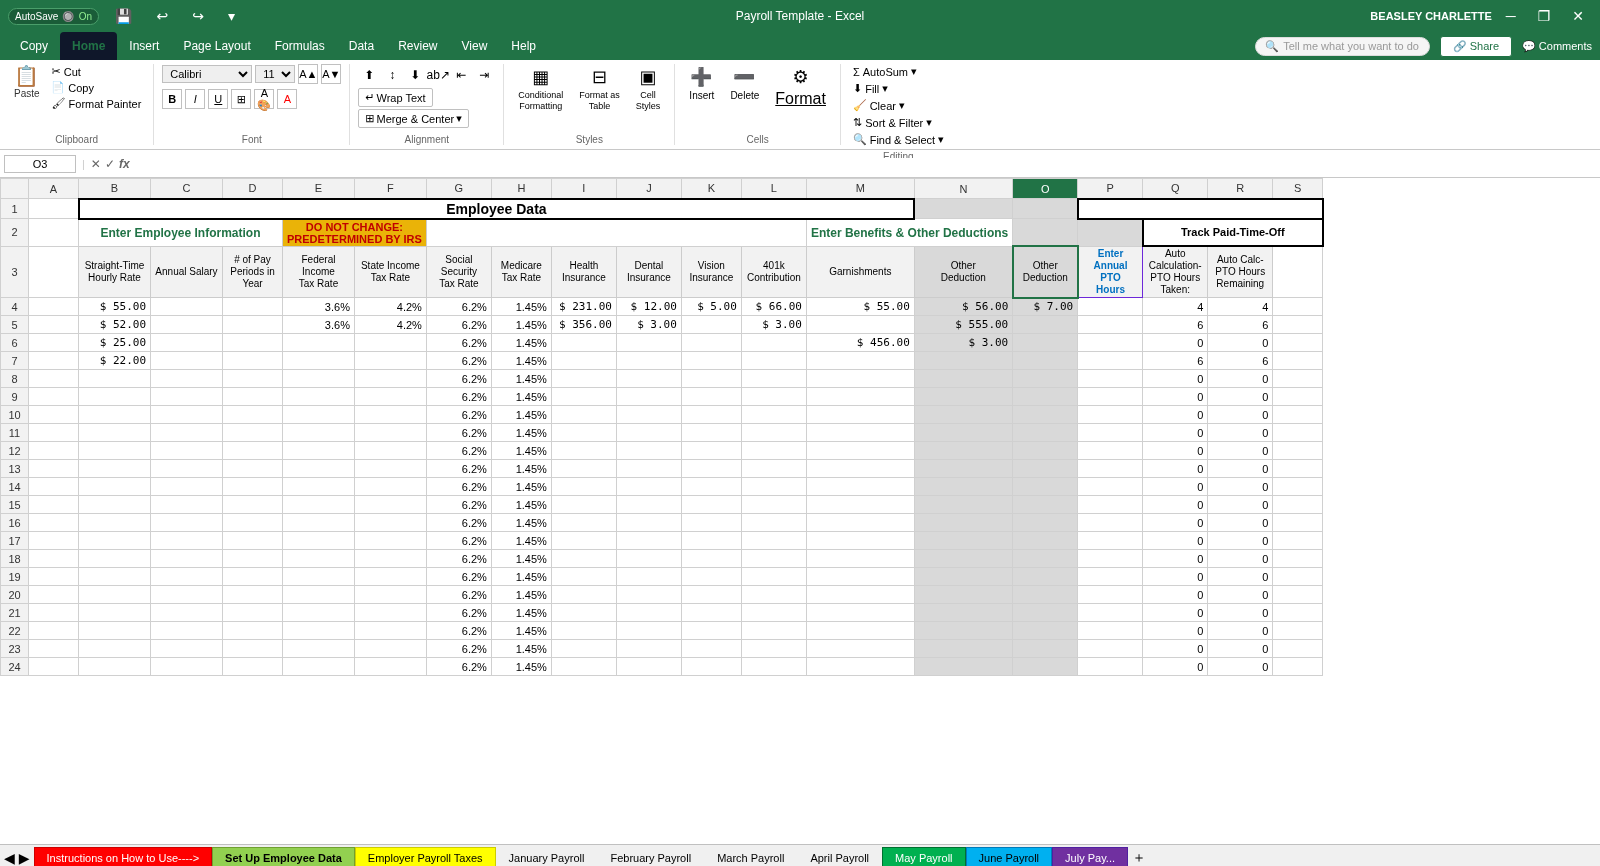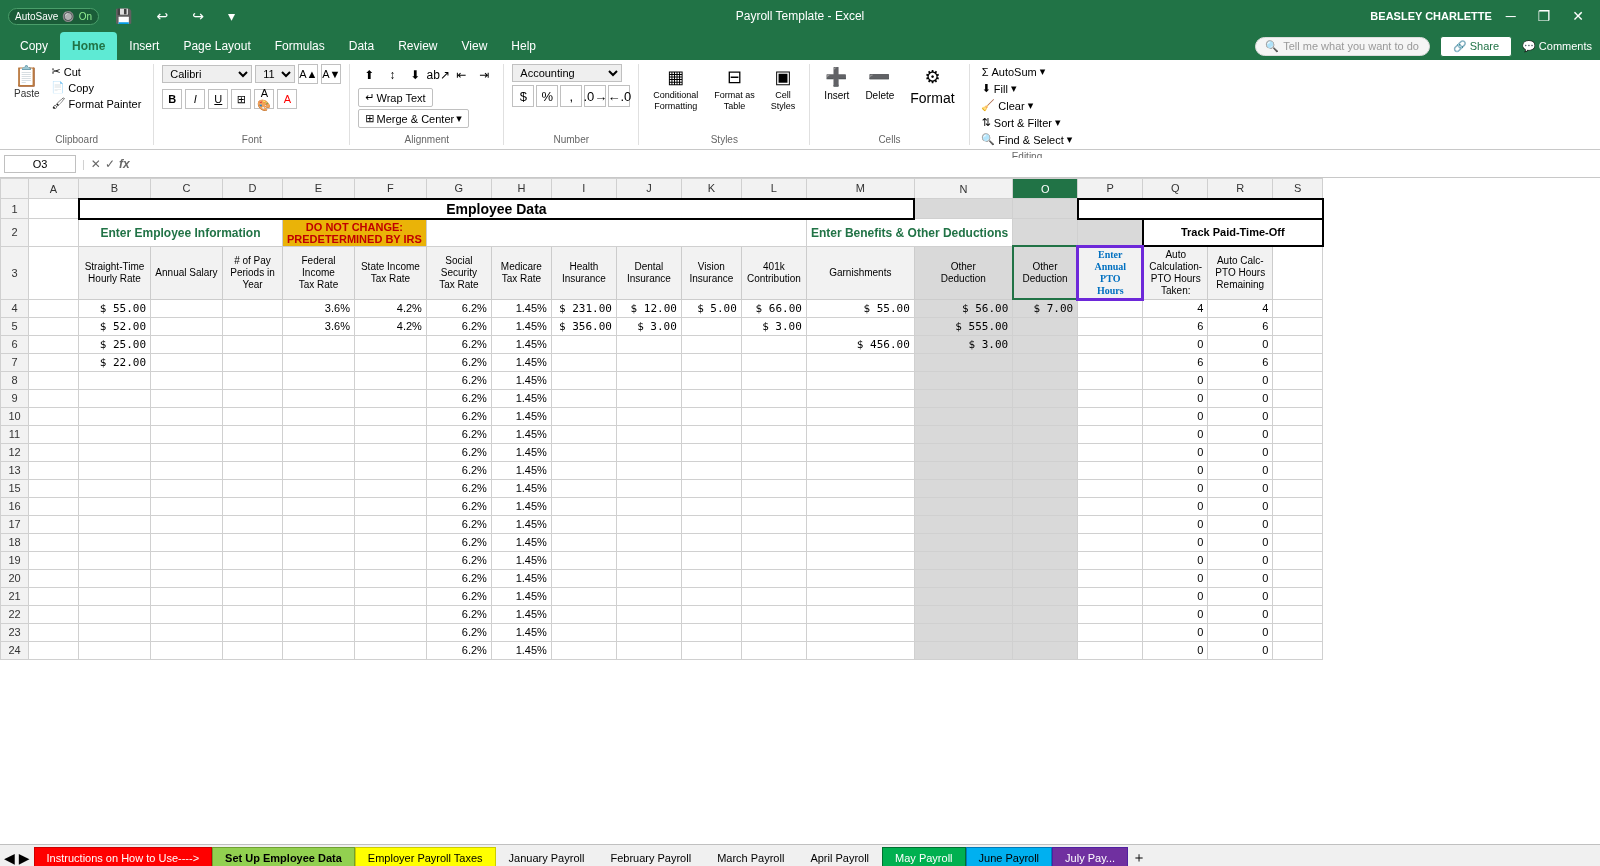--- a/index.html
+++ b/index.html
@@ -41,21 +41,21 @@
     .ribbon-tab {
       color: white;
       padding: 4px 12px;
       font-size: 12px;
       cursor: pointer;
       height: 28px;
       display: flex;
       align-items: center;
     }
     .ribbon-tab.active {
-      background: #5eead4;
+      background: #0f172a;
       color: #217346;
       font-weight: 600;
       border-radius: 4px 4px 0 0;
     }
 
     
     .ribbon {
       background: white;
       border-bottom: 1px solid #c8c8c8;
       display: flex;
@@ -346,35 +346,20 @@
         <div class="format-btn">
           <span>⊞</span>
           <span>Merge &amp; Center</span>
           <span>▾</span>
         </div>
       </div>
     </div>
     <div class="ribbon-group-label">Alignment</div>
   </div>
 
-  <div class="ribbon-group" style="min-width:110px;">
-    <div class="ribbon-group-content" style="flex-direction:column;gap:3px;">
-      <select class="number-select">
-        <option>Accounting</option>
-      </select>
-      <div class="number-row">
-        <button class="num-btn">$</button>
-        <button class="num-btn">%</button>
-        <button class="num-btn">,</button>
-        <button class="num-btn">.0→</button>
-        <button class="num-btn">←.0</button>
-      </div>
-    </div>
-    <div class="ribbon-group-label">Number</div>
-  </div>
 
   <div class="ribbon-group" style="min-width:160px;">
     <div class="ribbon-group-content" style="gap:4px;">
       <div class="ribbon-btn">
         <div style="font-size:18px;">▦</div>
         <div style="font-size:9px;text-align:center;line-height:1.2;">Conditional<br>Formatting</div>
       </div>
       <div class="ribbon-btn">
         <div style="font-size:18px;">⊟</div>
         <div style="font-size:9px;text-align:center;line-height:1.2;">Format as<br>Table</div>
@@ -392,21 +377,21 @@
       <div class="ribbon-btn">
         <div style="font-size:18px;">➕</div>
         <div style="font-size:10px;">Insert</div>
       </div>
       <div class="ribbon-btn">
         <div style="font-size:18px;">➖</div>
         <div style="font-size:10px;">Delete</div>
       </div>
       <div class="ribbon-btn">
         <div style="font-size:18px;">⚙</div>
-        <div style="font-size:14px;">Format</div>
+        <div style="font-size:16px;text-decoration:underline;">Format</div>
       </div>
     </div>
     <div class="ribbon-group-label">Cells</div>
   </div>
 
   <div class="ribbon-group">
     <div class="ribbon-group-content" style="flex-direction:column;gap:2px;">
       <div class="small-btn">
         <span>Σ</span>
         <span>AutoSum</span>
@@ -505,21 +490,21 @@
         <td class="cell center wrap header-cell" style="font-size:10px;line-height:1.2;vertical-align:middle;border:1px solid #ccc;">State Income<br>Tax Rate</td>
         <td class="cell center wrap header-cell" style="font-size:10px;line-height:1.2;vertical-align:middle;border:1px solid #ccc;">Social Security<br>Tax Rate</td>
         <td class="cell center wrap header-cell" style="font-size:10px;line-height:1.2;vertical-align:middle;border:1px solid #ccc;">Medicare<br>Tax Rate</td>
         <td class="cell center wrap header-cell" style="font-size:10px;line-height:1.2;vertical-align:middle;border:1px solid #ccc;">Health<br>Insurance</td>
         <td class="cell center wrap header-cell" style="font-size:10px;line-height:1.2;vertical-align:middle;border:1px solid #ccc;">Dental<br>Insurance</td>
         <td class="cell center wrap header-cell" style="font-size:10px;line-height:1.2;vertical-align:middle;border:1px solid #ccc;">Vision<br>Insurance</td>
         <td class="cell center wrap header-cell" style="font-size:10px;line-height:1.2;vertical-align:middle;border:1px solid #ccc;">401k<br>Contribution</td>
         <td class="cell center wrap header-cell" style="font-size:10px;line-height:1.2;vertical-align:middle;border:1px solid #ccc;">Garnishments</td>
         <td class="cell center wrap header-cell gray-bg" style="font-size:10px;line-height:1.2;vertical-align:middle;border:1px solid #ccc;">Other<br>Deduction</td>
         <td class="cell center wrap header-cell gray-bg selected-col" style="font-size:10px;line-height:1.2;vertical-align:middle;border:2px solid #217346;">Other<br>Deduction</td>
-        <td class="cell center wrap header-cell blue-text" style="font-size:10px;line-height:1.2;vertical-align:middle;border:3px solid #6d28d9;font-family:Liberation Serif, serif;">Enter<br>Annual PTO<br>Hours</td>
+        <td class="cell center wrap header-cell blue-text" style="font-size:10px;line-height:1.2;vertical-align:middle;border:1px solid #6d28d9;">Enter<br>Annual PTO<br>Hours</td>
         <td class="cell center wrap header-cell" style="font-size:10px;line-height:1.2;vertical-align:middle;border:1px solid #ccc;">Auto<br>Calculation-<br>PTO Hours<br>Taken:</td>
         <td class="cell center wrap header-cell" style="font-size:10px;line-height:1.2;vertical-align:middle;border:1px solid #ccc;">Auto Calc-<br>PTO Hours<br>Remaining</td>
         <td class="cell"></td>
       </tr>
     <tr>
           <td class="row-header">4</td>
           <td class="cell"></td>
           <td class="cell right currency">$ 55.00</td>
           <td class="cell right currency"></td>
           <td class="cell center"></td>
@@ -710,20 +695,42 @@
           <td class="cell right currency"></td>
           <td class="cell right currency gray-bg"></td>
           <td class="cell right currency gray-bg selected-col"></td>
           <td class="cell center"></td>
           <td class="cell right">0</td>
           <td class="cell right">0</td>
           <td class="cell"></td>
         </tr>
         <tr>
           <td class="row-header">13</td>
+          <td class="cell"></td>
+          <td class="cell right currency"></td>
+          <td class="cell right currency"></td>
+          <td class="cell center"></td>
+          <td class="cell right"></td>
+          <td class="cell right"></td>
+          <td class="cell right">6.2%</td>
+          <td class="cell right">1.45%</td>
+          <td class="cell right currency"></td>
+          <td class="cell right currency"></td>
+          <td class="cell right currency"></td>
+          <td class="cell right currency"></td>
+          <td class="cell right currency"></td>
+          <td class="cell right currency gray-bg"></td>
+          <td class="cell right currency gray-bg selected-col"></td>
+          <td class="cell center"></td>
+          <td class="cell right">0</td>
+          <td class="cell right">0</td>
+          <td class="cell"></td>
+        </tr>
+        <tr>
+          <td class="row-header">14</td>
           <td class="cell"></td>
           <td class="cell right currency"></td>
           <td class="cell right currency"></td>
           <td class="cell center"></td>
           <td class="cell right"></td>
           <td class="cell right"></td>
           <td class="cell right">6.2%</td>
           <td class="cell right">1.45%</td>
           <td class="cell right currency"></td>
           <td class="cell right currency"></td>

